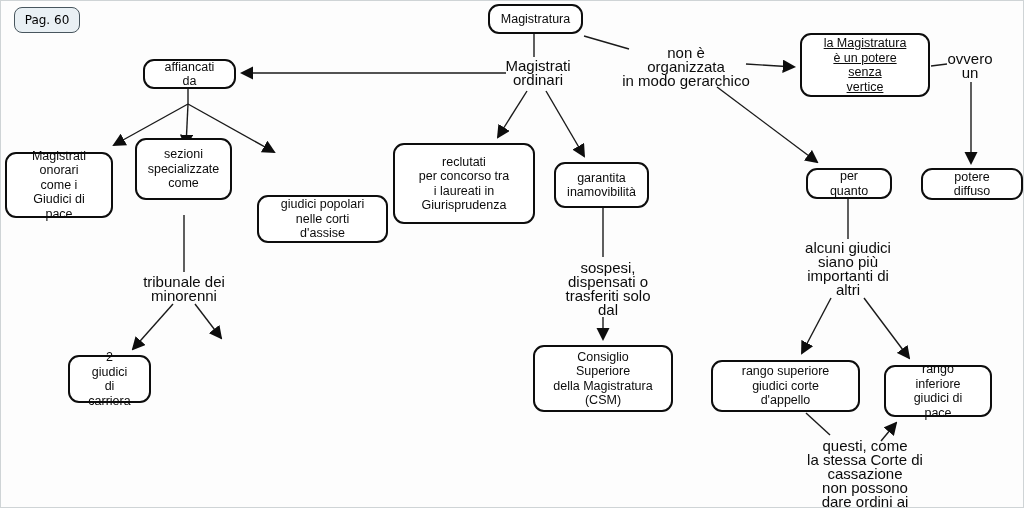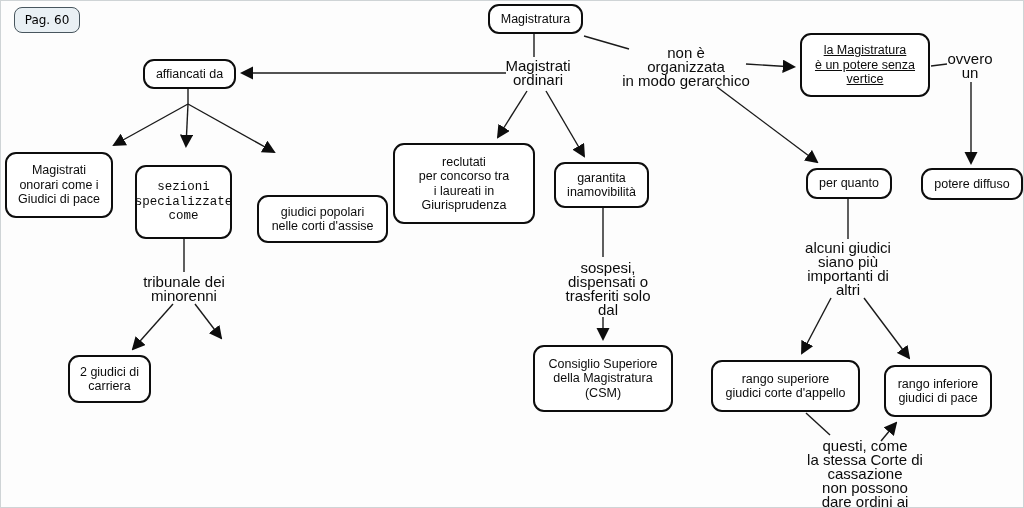--- a/index.html
+++ b/index.html
@@ -17,21 +17,21 @@
   .node{
     position:absolute;
     box-sizing:border-box;
     background:#ffffff;
     border:2.2px solid #0d0d0d;
     border-radius:11px;
     display:flex;align-items:center;justify-content:center;
     text-align:center;
     font-size:12.5px;line-height:14.5px;
     white-space:pre-line;
-    padding:2px 3px;
+    padding:2px 18px;
   }
   .link-label{
     position:absolute;
     text-align:center;
     font-size:15px;line-height:14px;
     white-space:pre-line;
   }
   #page-tag{
     position:absolute;left:13px;top:6px;width:66px;height:26px;
     box-sizing:border-box;
@@ -92,21 +92,21 @@
 vertice</div>
 
   <div class="node" style="left:920px;top:167px;width:102px;height:32px;">potere diffuso</div>
 
   <div class="node" style="left:805px;top:167px;width:86px;height:31px;">per quanto</div>
 
   <div class="node" style="left:4px;top:151px;width:108px;height:66px;">Magistrati
 onorari come i
 Giudici di pace</div>
 
-  <div class="node" style="left:134px;top:164px;width:97px;height:74px;font-family:Liberation Mono, monospace;">sezioni
+  <div class="node" style="left:134px;top:137px;width:97px;height:62px;">sezioni
 specializzate
 come</div>
 
   <div class="node" style="left:256px;top:158px;width:131px;height:48px;margin-top:36px;">giudici popolari
 nelle corti d'assise</div>
 
   <div class="node" style="left:392px;top:142px;width:142px;height:81px;">reclutati
 per concorso tra
 i laureati in
 Giurisprudenza</div>

